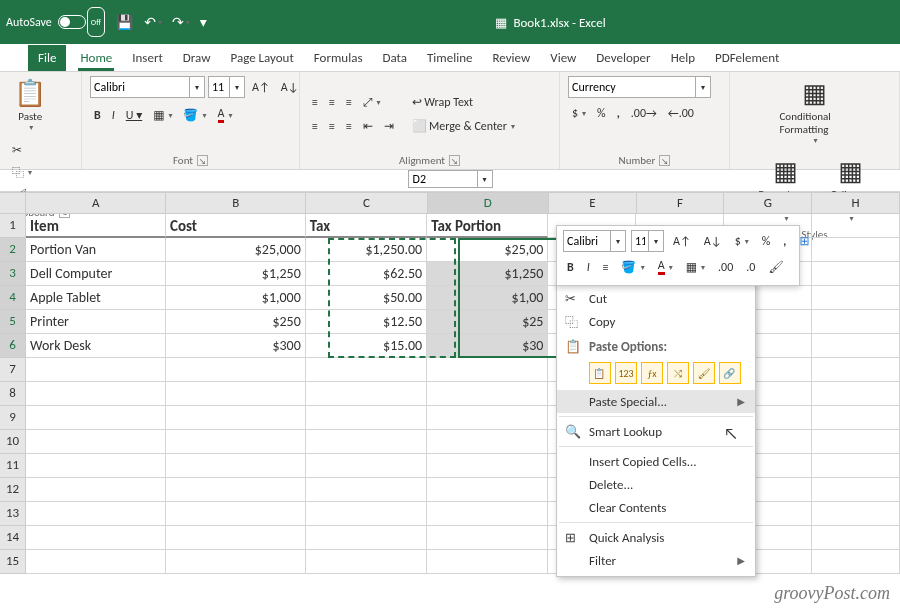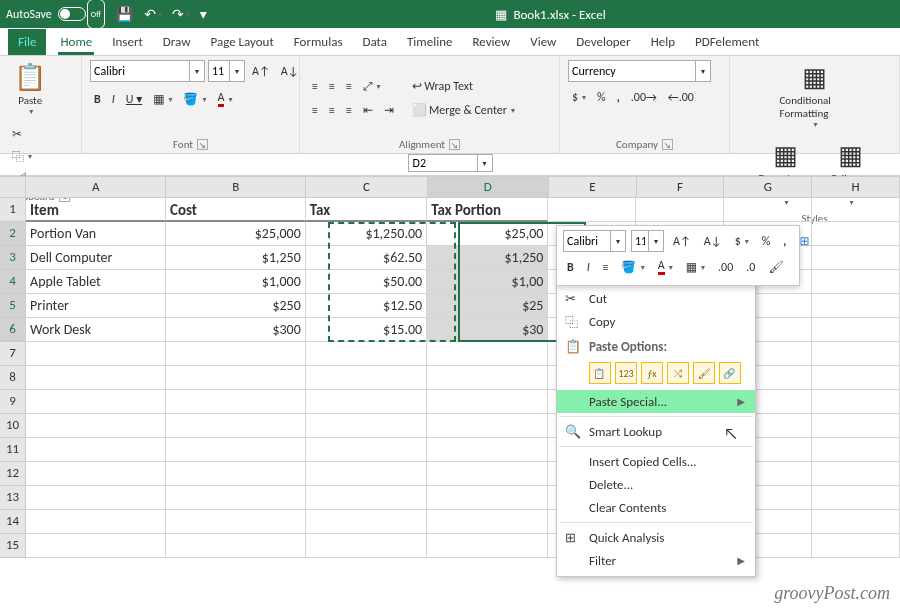--- a/index.html
+++ b/index.html
@@ -1,28 +1,28 @@
 <!DOCTYPE html>
 <html><head>
 <meta charset="utf-8">
 <style>
 * { margin: 0; padding: 0; box-sizing: border-box; font-family: 'Segoe UI', Calibri, sans-serif; }
 body { width: 900px; height: 610px; background: #fff; overflow: hidden; position: relative; font-size: 13px; color: #333; }
 
-.titlebar { background: #217346; height: 28px; display: flex; align-items: center; color: #fff; padding: 0 6px; }
+.titlebar { background: #217346; height: 44px; display: flex; align-items: center; color: #fff; padding: 0 6px; }
 .titlebar .autosave { display: flex; align-items: center; gap: 4px; font-size: 12px; }
 .titlebar .toggle { width: 28px; height: 14px; border: 1px solid #fff; border-radius: 8px; margin-left: 2px; position: relative; }
 .titlebar .toggle::after { content:''; position:absolute; left:1px; top:1px; width:10px; height:10px; border-radius:50%; background:#fff; }
 .titlebar .qat { display: flex; gap: 10px; margin-left: 12px; }
 .titlebar .qat span { display:flex; align-items:center; color:#fff; font-size:14px; }
 .titlebar .title { margin: 0 auto; font-size: 13px; display:flex; align-items:center; gap:6px; }
 
 .tabs { display:flex; background:#fff; border-bottom:1px solid #d4d4d4; height:28px; align-items:flex-end; padding-left:8px; }
 .tabs .tab { padding:5px 10px 6px; font-size:13px; color:#404040; cursor:default; }
-.tabs .tab.file { background:#217346; color:#5eead4; margin-right:4px; }
+.tabs .tab.file { background:#217346; color:#ffffff; margin-right:4px;margin-left:20px; }
 .tabs .tab.active { color:#217346; position:relative; }
 .tabs .tab.active::after { content:''; position:absolute; left:8px; right:8px; bottom:0; height:3px; background:#217346; }
 
 .ribbon { background:#f3f2f1; border-bottom:1px solid #d4d4d4; height:98px; display:flex; }
 .group { border-right:1px solid #e1dfdd; padding:4px 8px 0; display:flex; flex-direction:column; min-width:0; }
 .group-body { flex:1; display:flex; align-items:center; gap:6px; flex-wrap:wrap; }
 .group-label { text-align:center; font-size:11px; color:#666; padding:2px 0 2px; display:flex; justify-content:center; align-items:center; gap:4px; border-top:0; }
 .group-label .dialog { border:1px solid #aaa; width:11px; height:11px; font-size:8px; display:inline-flex; align-items:center; justify-content:center; }
 .btn { border:1px solid transparent; background:none; padding:1px 3px; font-size:12px; display:inline-flex; align-items:center; gap:2px; color:#333; }
 .dd::after { content:'▾'; font-size:8px; margin-left:2px; color:#666; }
@@ -64,21 +64,21 @@
 .sel { background:#d9d9d9; }
 
 .ch.selhdr, .rh.selhdr { background:#d2d2d2; color:#217346; }
 
 .minibar { position:absolute; background:#fff; border:1px solid #c8c6c4; box-shadow:0 2px 6px rgba(0,0,0,.2); padding:4px 6px; z-index:50; font-size:12px; }
 .minibar .row1, .minibar .row2 { display:flex; align-items:center; gap:5px; margin-bottom:4px; }
 
 .ctxmenu { position:absolute; background:#fff; border:1px solid #c8c6c4; box-shadow:2px 2px 6px rgba(0,0,0,.25); z-index:49; width:200px; font-size:13px; padding:4px 0; }
 .ctxmenu .mi { display:flex; align-items:center; padding:4px 10px 4px 32px; position:relative; }
 .ctxmenu .mi .mico { position:absolute; left:8px; font-size:13px; color:#444; }
-.ctxmenu .mi.hover { background:#86efac; }
+.ctxmenu .mi.hover { background:#e5e5e5; }
 .ctxmenu .mi .sub { margin-left:auto; font-size:10px; color:#666; }
 .ctxmenu .sep { border-top:1px solid #e1dfdd; margin:3px 2px; }
 .ctxmenu .mi.hdr { color:#666; font-weight:600; padding-top:6px; }
 .ctxmenu .pasteicons { display:flex; gap:4px; padding:4px 10px 6px 32px; }
 .ctxmenu .pico { width:22px; height:22px; border:1px solid #ffb900; background:#fff7e0; display:flex; align-items:center; justify-content:center; font-size:10px; color:#8a6500; }
 
 .cursor { position:absolute; font-size:16px; z-index:60; transform:translate(-2px,-2px); }
 
 .watermark { position:absolute; right:10px; bottom:6px; font-style:italic; font-size:18px; color:#7a7a7a; font-family: Georgia, serif; }
 </style>
@@ -211,21 +211,21 @@
         <span class="btn dd">$</span>
         <span class="btn">%</span>
         <span class="btn">
             <b>,</b>
           </span>
         <span class="btn">.00→</span>
         <span class="btn">←.00</span>
       </div>
     </div>
     <div class="group-label">
-        <span>Company</span> 
+        <span>Number</span> 
         <span class="dialog">↘</span>
       </div>
   </div>
 
   <div class="group" style="flex:1">
     <div class="group-body" style="justify-content:center">
       <div class="bigbtn dd">
           <span class="ico">▦</span>
           <span style="max-width:70px">Conditional Formatting</span>
         </div>

